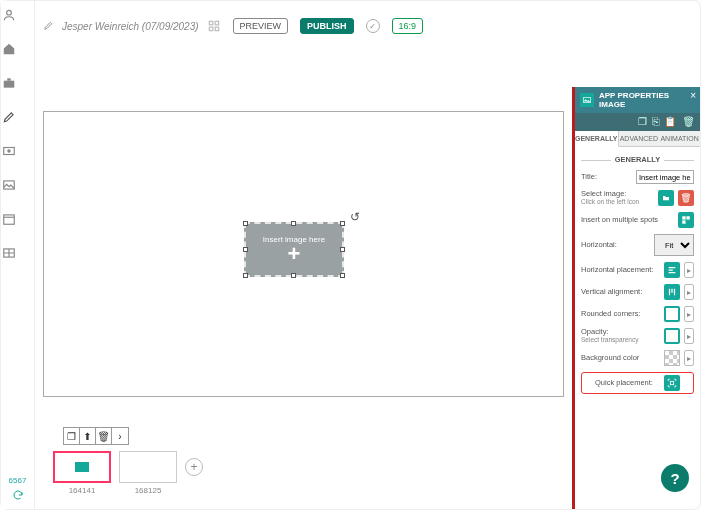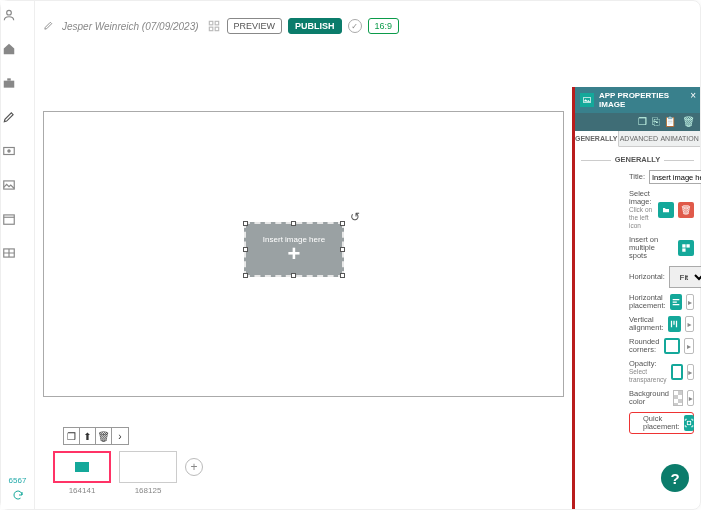--- a/index.html
+++ b/index.html
@@ -11,21 +11,21 @@
   .rail .ic.active { color:#555; }
   .rail-spacer { flex: 1; }
   .rail-bottom { font-size:8px; color:#2aa; text-align:center; padding-bottom:6px; }
   .help-btn { position:absolute; right:12px; bottom:18px; width:28px; height:28px; border-radius:50%; background:#0b7c6b; color:#fff; display:flex; align-items:center; justify-content:center; font-weight:bold; font-size:15px; cursor:pointer; }
   
   .main { flex:1; display:flex; flex-direction:column; }
   
   .topbar { display:flex; align-items:center; padding:17px 8px; gap:8px; }
   .pen { color:#888; }
   .doc-title { font-style:italic; color:#888; font-size:10px; }
-  .top-center { margin-left:auto; display:flex; align-items:center; gap:6px; }
+  .top-center { margin-left:auto; display:flex; align-items:center; gap:12px; }
   .grid-ic { width:14px; height:14px; color:#bbb; }
   .btn { border:1px solid #888; border-radius:3px; padding:2px 6px; font-size:9px; cursor:pointer; background:#fff; }
   .btn.preview { color:#555; }
   .btn.publish { background:#0b7c6b; color:#fff; border-color:#0b7c6b; font-weight:bold; }
   .btn.ratio { color:#0b9b4a; border-color:#0b9b4a; }
   .ok-ic { width:14px; height:14px; border:1px solid #aaa; border-radius:50%; display:flex; align-items:center; justify-content:center; color:#888; font-size:8px; }
   .top-right-spacer { flex:1; }
   
   .canvas-wrap { flex:1; display:flex; }
   .canvas-col { flex:1; padding:0 8px 0 8px; display:flex; flex-direction:column; }
@@ -54,21 +54,21 @@
   .panel-hd .close { position:absolute; right:4px; top:3px; font-size:10px; cursor:pointer; }
   .panel-hd2 { background:#3f6d76; display:flex; justify-content:flex-end; gap:5px; padding:3px 5px; }
   .panel-hd2 span { color:#cfe; font-size:10px; cursor:pointer; }
   .tabs { display:flex; background:#eef0f0; }
   .tab { flex:1; text-align:center; font-size:7px; padding:4px 0; color:#666; cursor:pointer; border-bottom:1px solid #ccc; }
   .tab.active { background:#fff; font-weight:bold; border-bottom:1px solid #fff; border-right:1px solid #ccc; }
   .panel-body { padding:5px 6px; font-size:7.5px; max-height: 280px; }
   .sect-title { text-align:center; font-weight:bold; font-size:7.5px; color:#555; position:relative; margin:3px 0 6px; }
   .sect-title:before, .sect-title:after { content:""; position:absolute; top:50%; width:30px; height:1px; background:#ccc; }
   .sect-title:before { left:0; } .sect-title:after { right:0; }
-  .row { display:flex; align-items:center; margin-bottom:6px; gap:4px;margin-left:48px; }
+  .row { display:flex; align-items:center; margin-bottom:6px; gap:4px; }
   .row .lab { flex:1; color:#555; line-height:8px; }
   .row .sub { font-size:6.5px; color:#888; display:block; }
   .inp { width:58px; height:14px; border:1px solid #aaa; font-size:7.5px; padding:1px 2px; }
   select.inp { width:40px; height:22px;padding-left:6px; }
   .icon-btn { width:16px; height:16px; background:#14a89a; border-radius:2px; display:flex; align-items:center; justify-content:center; cursor:pointer; }
   .icon-btn.red { background:#e05a4a; }
   .icon-btn.outline { background:#fff; border:2px solid #14a89a; }
   .icon-btn svg, .icon-btn span { color:#fff; font-size:9px; }
   .popout { width:10px; height:16px; border:1px solid #bbb; border-radius:2px; display:flex; align-items:center; justify-content:center; color:#888; font-size:8px; cursor:pointer; }
   .checker { width:16px; height:16px; border:1px solid #bbb; background-image:linear-gradient(45deg,#ccc 25%,transparent 25%),linear-gradient(-45deg,#ccc 25%,transparent 25%),linear-gradient(45deg,transparent 75%,#ccc 75%),linear-gradient(-45deg,transparent 75%,#ccc 75%); background-size:8px 8px; background-position:0 0,0 4px,4px -4px,-4px 0; }

